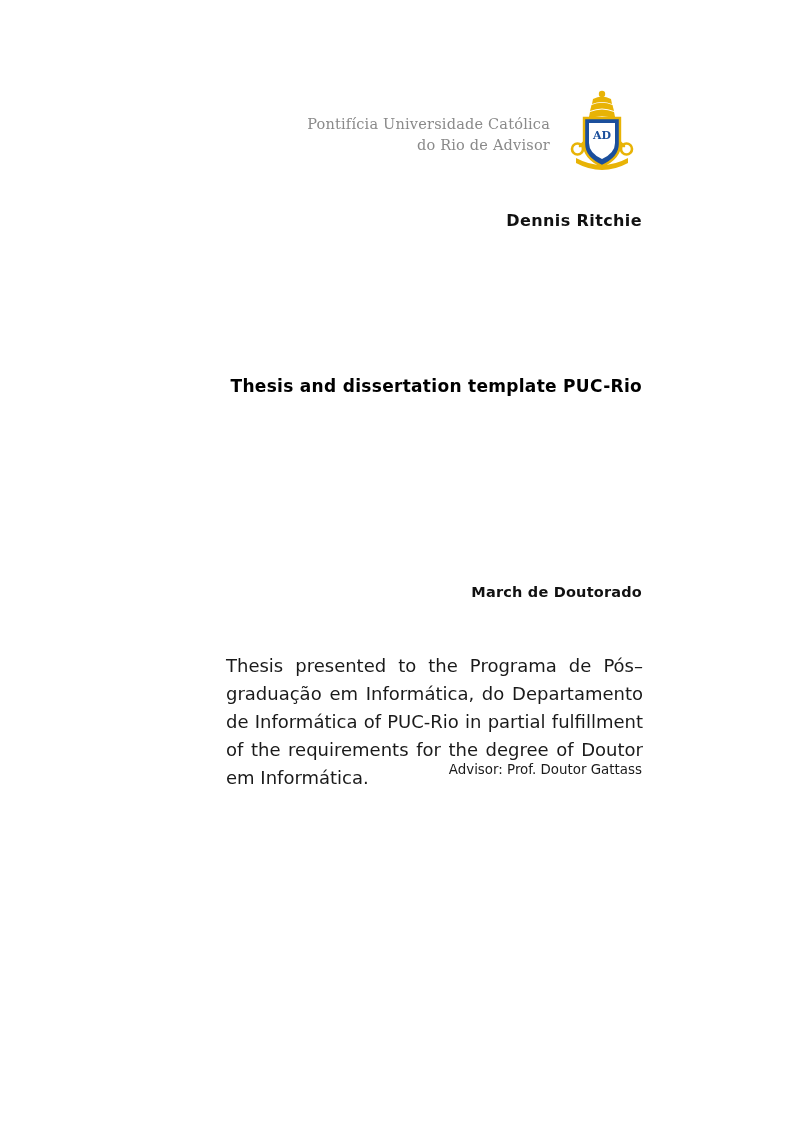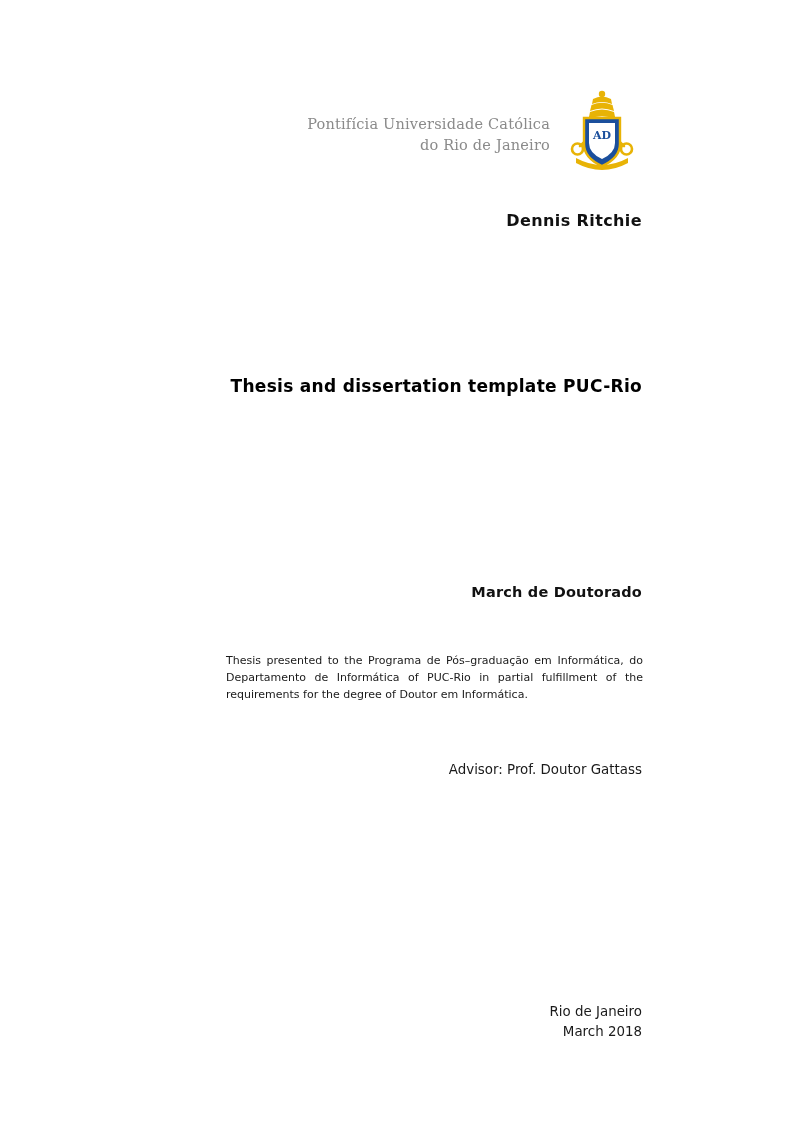--- a/index.html
+++ b/index.html
@@ -89,21 +89,21 @@
     letter-spacing: 0.2px;
     color: #111;
   }
 
   
   .description {
     position: absolute;
     top: 652px;
     left: 226px;
     width: 417px;
-    font-size: 11px;
+    font-size: 18px;
     line-height: 1.55;
     text-align: justify;
     text-justify: inter-word;
     color: #1a1a1a;
   }
 
   
   .advisor {
     position: absolute;
     top: 762px;
@@ -125,21 +125,21 @@
   .footer div { display: block; }
 </style>
 </head>
 <body>
 
 <div class="page">
 
   <div class="header">
     <div class="univ-name">
       <span>Pontifícia Universidade Católica</span>
-      <span class="line2">do Rio de Janeiro</span>
+      <span class="line2">do Rio de Advisor</span>
     </div>
 
     <div class="crest">
       <svg width="80" height="86" viewBox="0 0 80 86" xmlns="http://www.w3.org/2000/svg">
 
         <g>
           <ellipse cx="40" cy="6" rx="3.2" ry="3.2" fill="#E8B306"></ellipse>
           <path d="M31 11 Q40 6 49 11 L50 16 Q40 12 30 16 Z" fill="#E8B306"></path>
           <path d="M29.5 17 Q40 12.5 50.5 17 L52 23 Q40 18 28 23 Z" fill="#E8B306"></path>
           <path d="M28 24 Q40 19 52 24 L53.5 31 Q40 25.5 26.5 31 Z" fill="#E8B306"></path>
@@ -171,18 +171,14 @@
   <div class="author">Dennis Ritchie</div>
 
   <div class="title">Thesis and dissertation template PUC-Rio</div>
 
   <div class="degree">March de Doutorado</div>
 
   <div class="description">Thesis presented to the Programa de Pós–graduação em Informática, do Departamento de Informática of PUC-Rio  in partial fulfillment of the requirements for the degree of Doutor em Informática.</div>
 
   <div class="advisor">Advisor: Prof. Doutor Gattass</div>
 
-  <div class="footer">
-    <div>Rio de Janeiro</div>
-    <div>March 2018</div>
-  </div>
 
 </div>
 
 </body></html>

